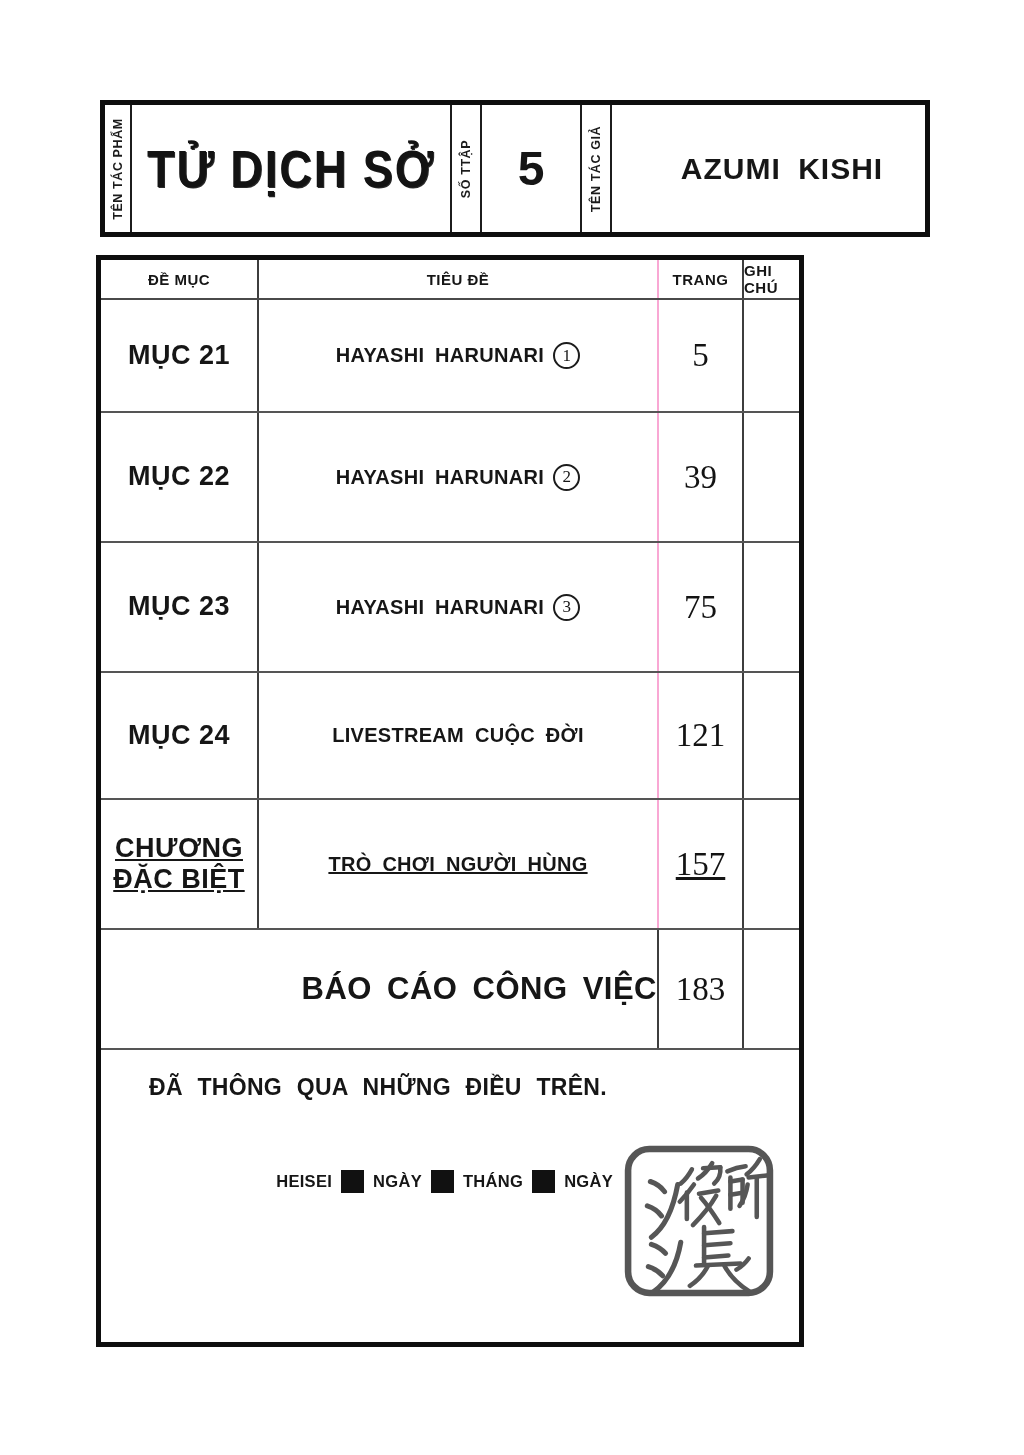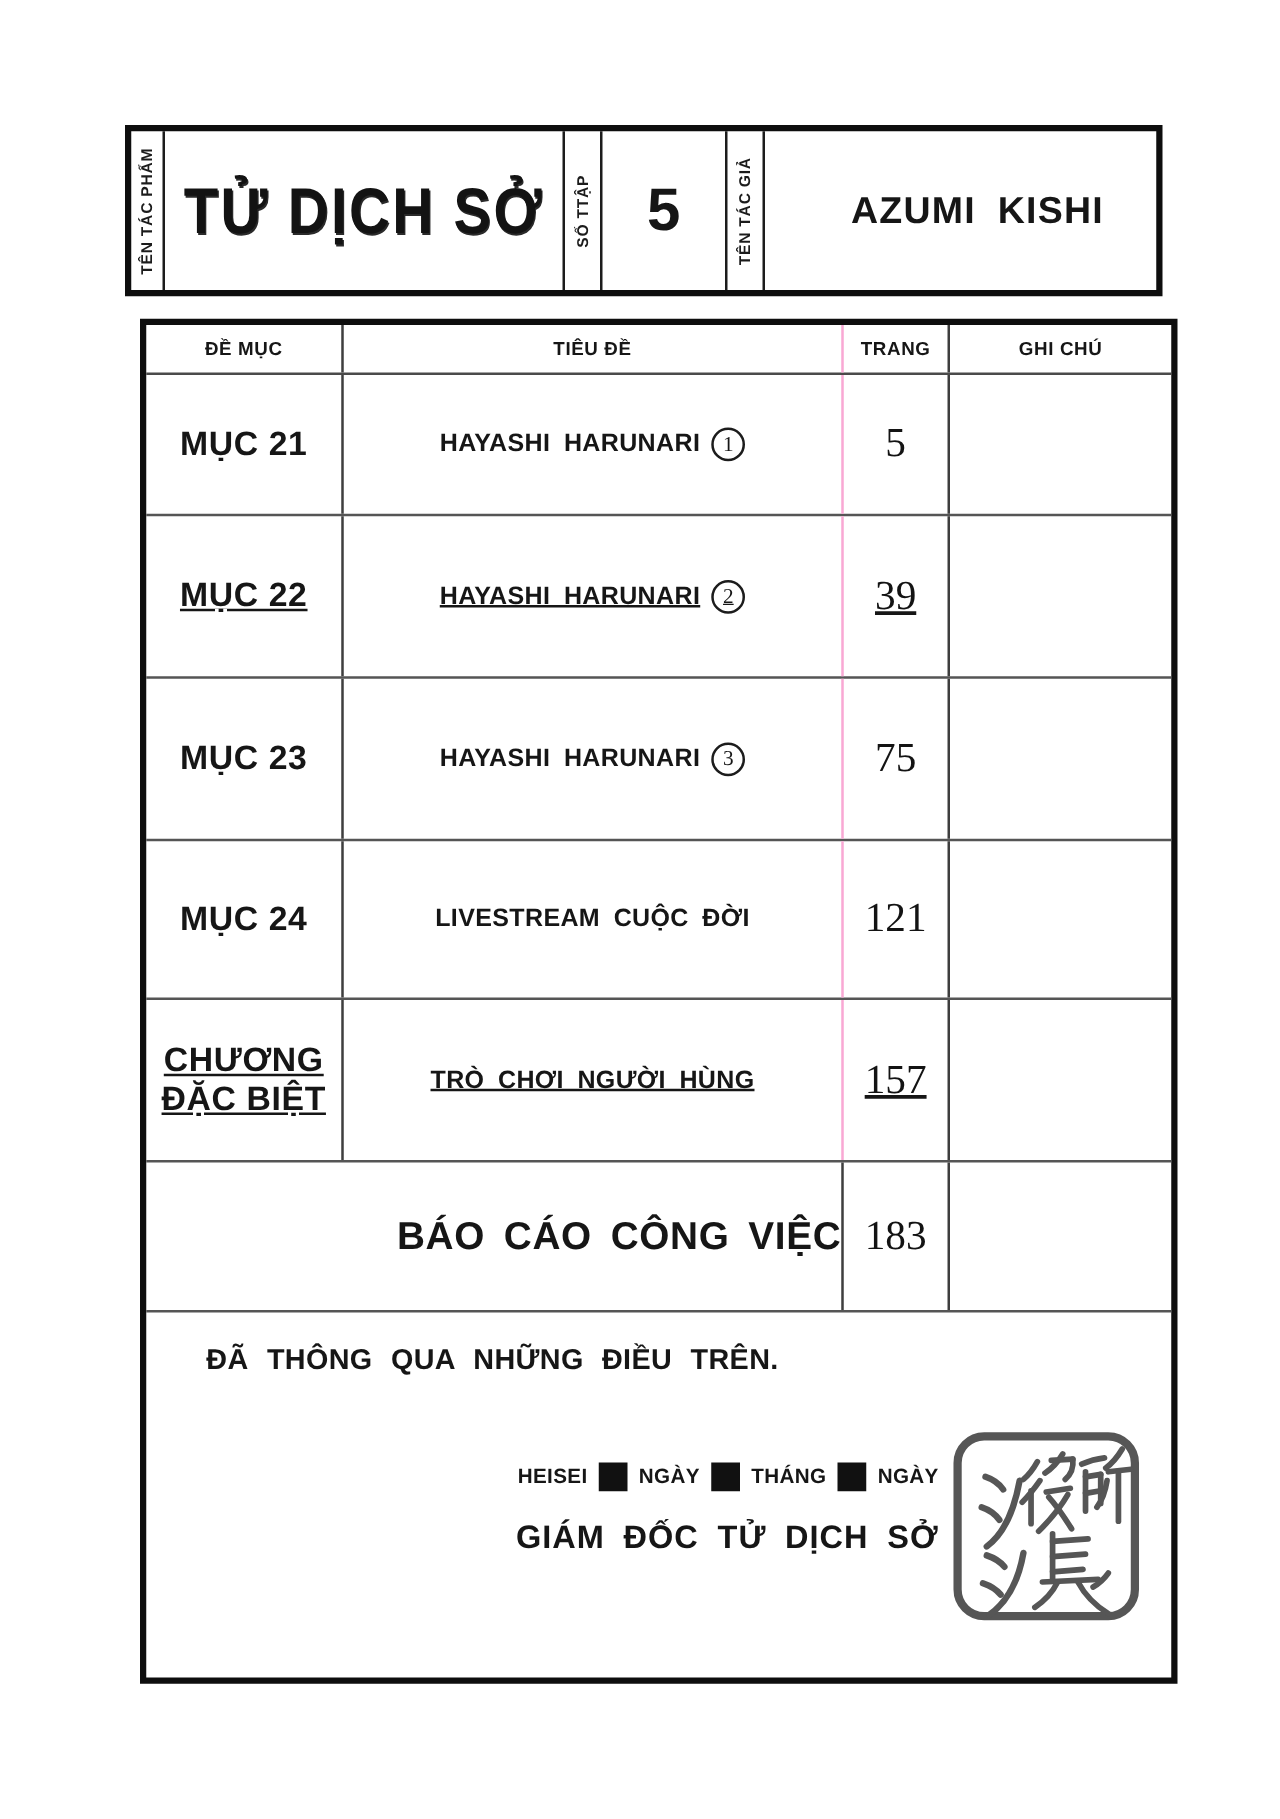--- a/index.html
+++ b/index.html
@@ -26,21 +26,21 @@
   .series-title {
     font-size:47px; font-weight:900; letter-spacing:2px; color:#131313;
     transform:scale(.96,1.1); white-space:nowrap;
     text-shadow:1px 1px 0 #2a2a2a;
   }
   .vol-num { font-size:48px; font-weight:900; }
   .author { font-size:30px; font-weight:800; letter-spacing:1px; word-spacing:8px; white-space:nowrap;margin-left:27px; }
 
   
   .tablebox {
-    position:absolute; left:112px; top:255px; width:830px; height:1092px;
+    position:absolute; left:96px; top:255px; width:708px; height:1092px;
     border:5px solid #0e0e0e; display:flex; flex-direction:column; background:#fff;
   }
   .trow { display:flex; align-items:stretch; border-bottom:2px solid #555; flex:0 0 auto; }
   .c { display:flex; align-items:center; justify-content:center; }
   .c1 { width:158px; border-right:2px solid #3e3e3e; }
   .c2 { width:400px; border-right:2px solid #f9a8d4; }
   .c3 { width:85px;  border-right:2px solid #3e3e3e; }
   .c4 { flex:1; }
   .c12 { width:558px; border-right:2px solid #3e3e3e;justify-content:flex-end; }
   .thead-row { height:40px; border-bottom:2px solid #4a4a4a; }
@@ -111,21 +111,21 @@
     <div class="trow" style="height:113px;">
       <div class="c c1 section-label">MỤC 21</div>
       <div class="c c2">
         <span class="row-title">HAYASHI HARUNARI</span>
         <span class="circ">1</span>
       </div>
       <div class="c c3 pagenum">5</div>
       <div class="c c4"></div>
     </div>
 
-    <div class="trow" style="height:130px;text-decoration:underline;">
+    <div class="trow" style="height:130px;">
       <div class="c c1 section-label">MỤC 22</div>
       <div class="c c2">
         <span class="row-title">HAYASHI HARUNARI</span>
         <span class="circ">2</span>
       </div>
       <div class="c c3 pagenum">39</div>
       <div class="c c4"></div>
     </div>
 
     <div class="trow" style="height:130px;">
@@ -170,21 +170,20 @@
       <div class="dateline">
         <span>HEISEI</span>
         <span class="blackbox"></span>
         <span>NGÀY</span>
         <span class="blackbox"></span>
         <span>THÁNG</span>
         <span class="blackbox"></span>
         <span>NGÀY</span>
       </div>
 
-      <div class="signature">GIÁM ĐỐC TỬ DỊCH SỞ</div>
 
       <svg class="seal" viewBox="0 0 150 152" fill="none" stroke="#3f3f3f" stroke-linecap="round" stroke-linejoin="round" aria-label="シ役所長">
         <rect x="5" y="5" width="140" height="142" rx="21" stroke-width="6.5"></rect>
 
         <g stroke-width="5">
           <path d="M27,37 Q36,40 41,47"></path>
           <path d="M24,61 Q33,64 38,71"></path>
           <path d="M28,92 Q47,78 54,40"></path>
         </g>
 

